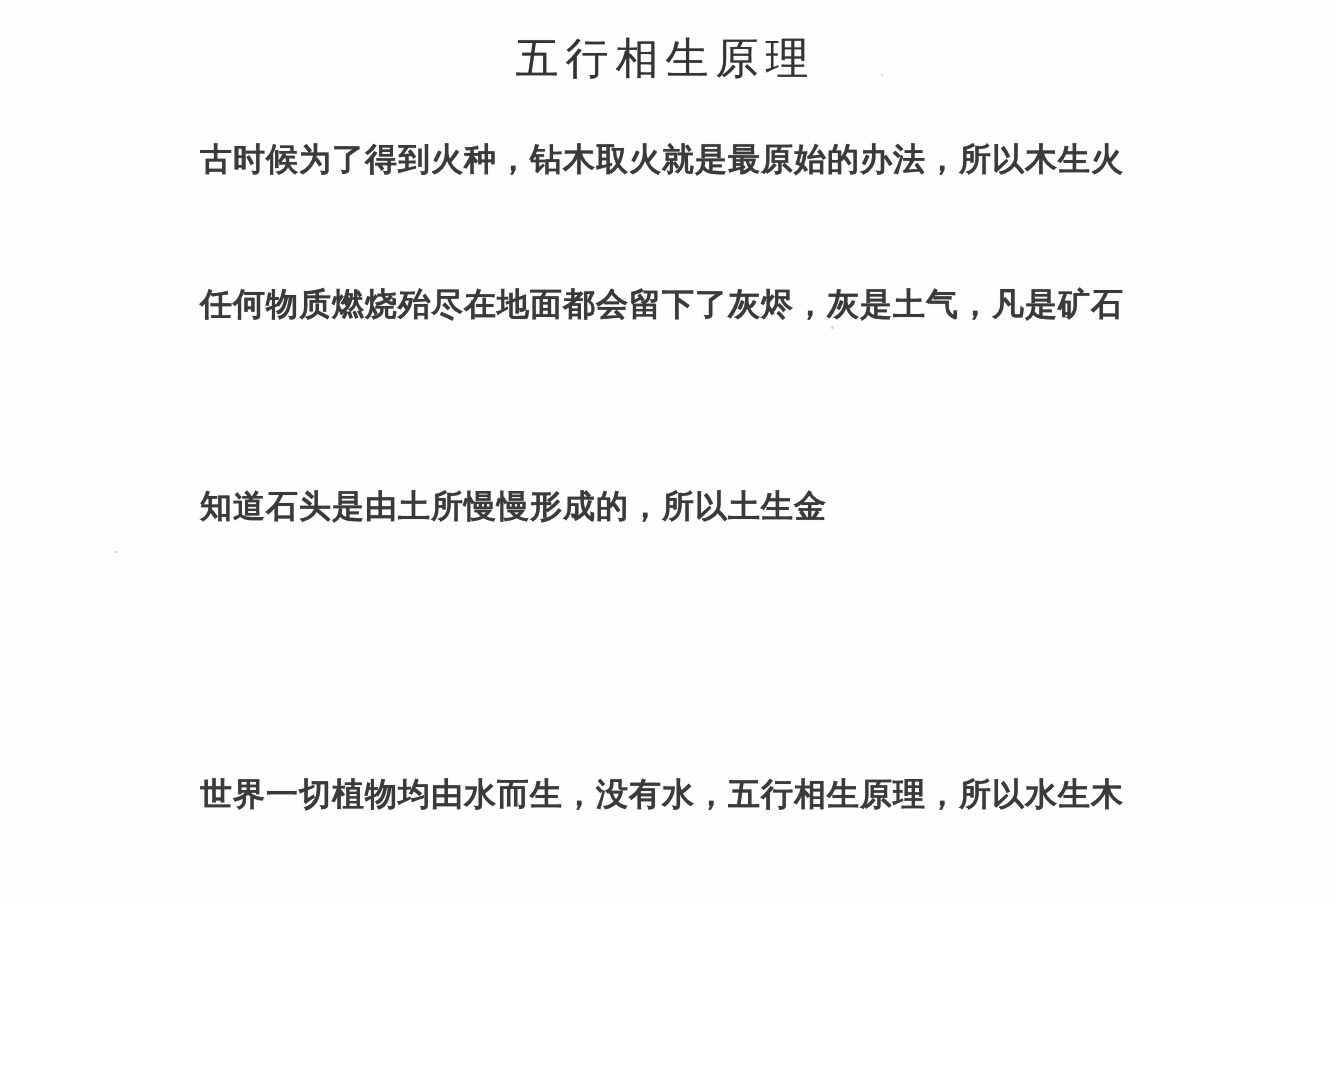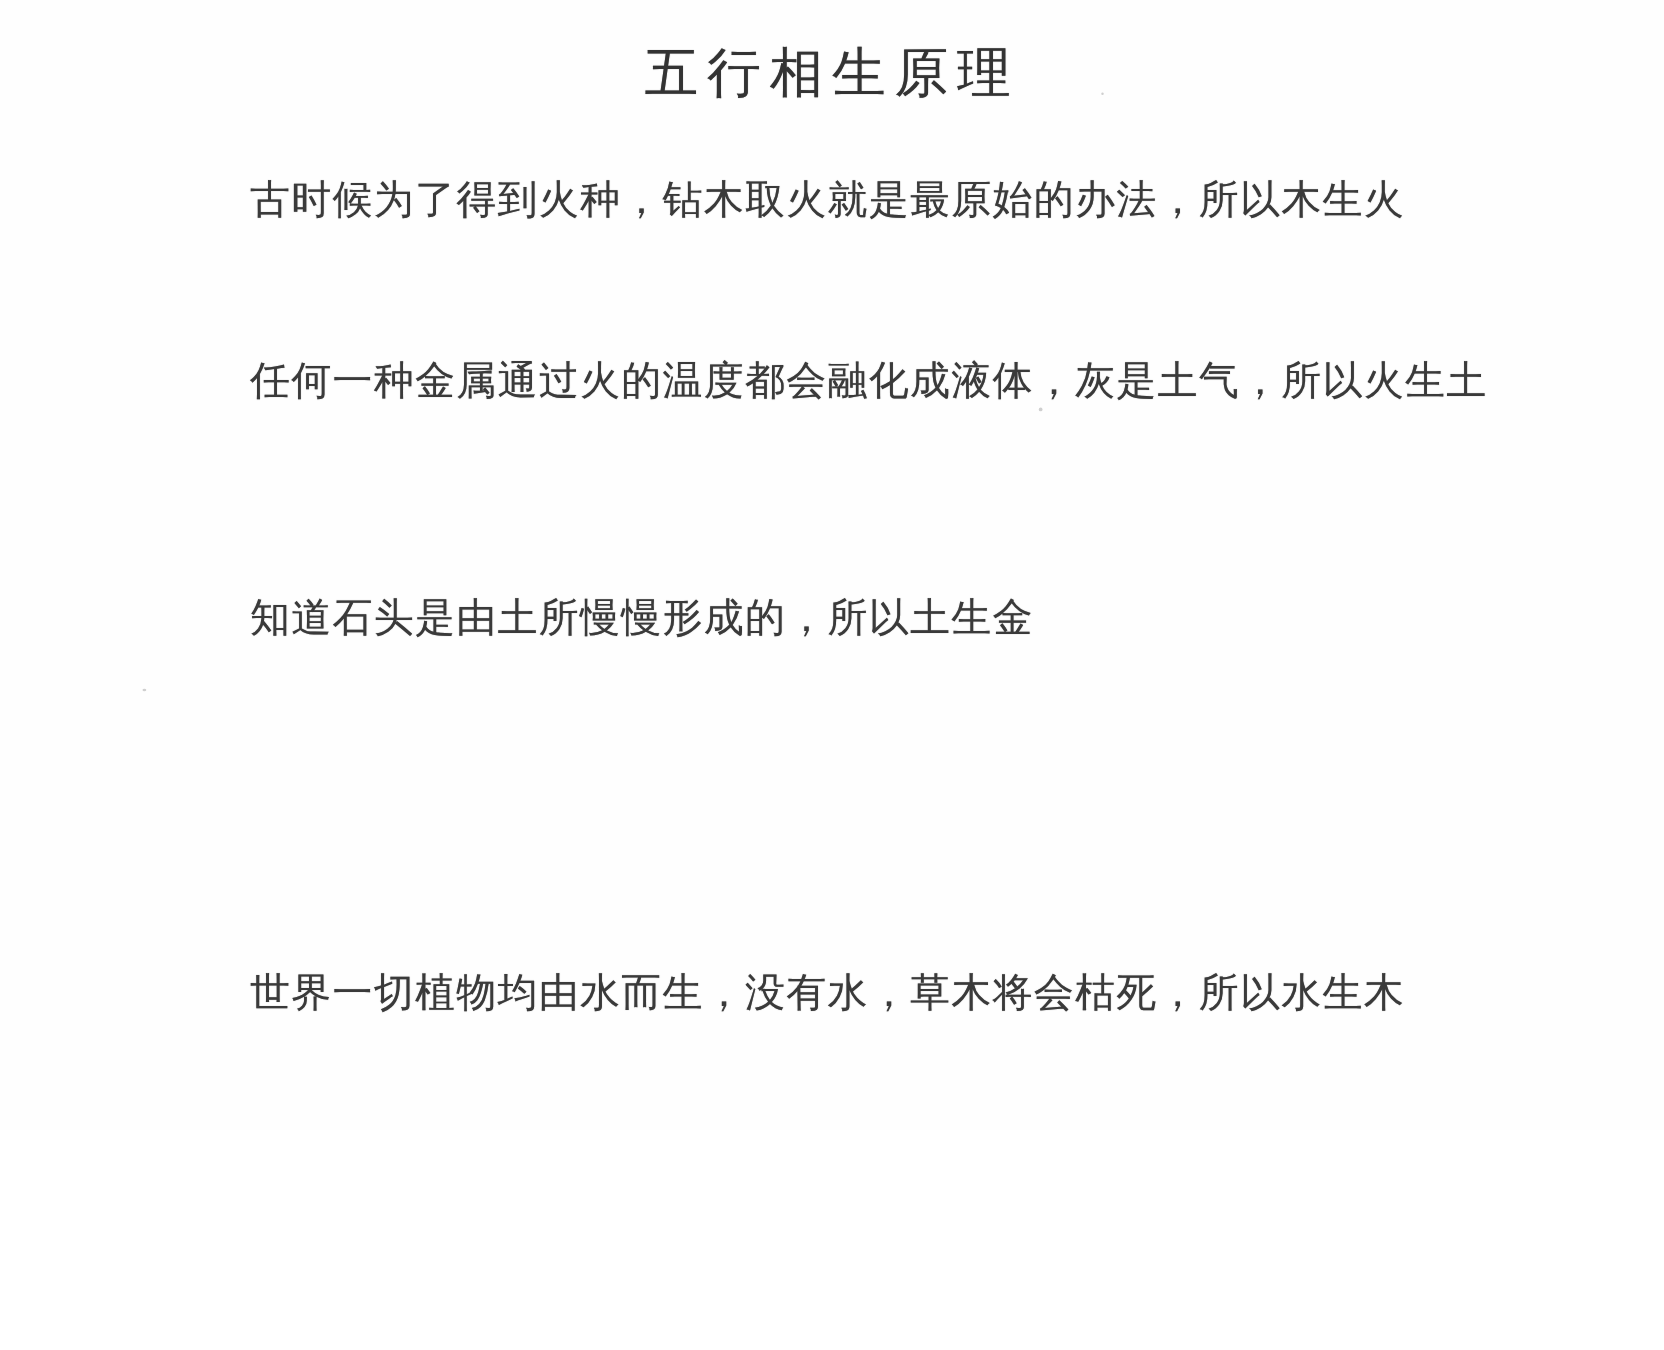--- a/index.html
+++ b/index.html
@@ -30,56 +30,56 @@
     font-weight: 500;
     letter-spacing: 7px;
     color: #333333;
     text-shadow: 0 0 0.7px rgba(70,70,70,0.75);
   }
   .line {
     position: absolute;
     left: 200px;
     margin: 0;
     font-size: 32px;
-    font-weight: 400;
+    font-weight: 700;
     letter-spacing: 1px;
     line-height: 1;
     white-space: nowrap;
     color: #3a3a3a;
     text-shadow: 0 0 0.7px rgba(70,70,70,0.7);
   }
   .l-p1   { top: 143px; }
   .l-p2   { top: 288px; }
   .l-p3a  { top: 433px; }
-  .l-p3b  { top: 478px; }
+  .l-p3b  { top: 490px; }
   .l-p4   { top: 638px; }
   .l-p5   { top: 778px; }
   .speck {
     position: absolute;
     border-radius: 50%;
     background: rgba(120,120,120,0.35);
   }
   .speck-1 { left: 831px; top: 326px; width: 3px; height: 3px; }
   .speck-2 { left: 114px; top: 551px; width: 3px; height: 2px; }
   .speck-3 { left: 881px; top: 74px;  width: 2px; height: 2px; }
 </style>
 </head>
 <body>
 
 <div class="page">
 
   <h1 class="title">五行相生原理</h1>
 
   <p class="line l-p1">古时候为了得到火种，钻木取火就是最原始的办法，所以木生火</p>
 
-  <p class="line l-p2">任何一种金属通过火的温度都会融化成液体，灰是土气，所以火生土</p>
+  <p class="line l-p2">任何物质燃烧殆尽在地面都会留下了灰烬，灰是土气，凡是矿石</p>
 
 
   <p class="line l-p3b">知道石头是由土所慢慢形成的，所以土生金</p>
 
 
-  <p class="line l-p5">世界一切植物均由水而生，没有水，草木将会枯死，所以水生木</p>
+  <p class="line l-p5">世界一切植物均由水而生，没有水，五行相生原理，所以水生木</p>
 
   <span class="speck speck-1"></span>
   <span class="speck speck-2"></span>
   <span class="speck speck-3"></span>
 
 </div>
 
 </body></html>

